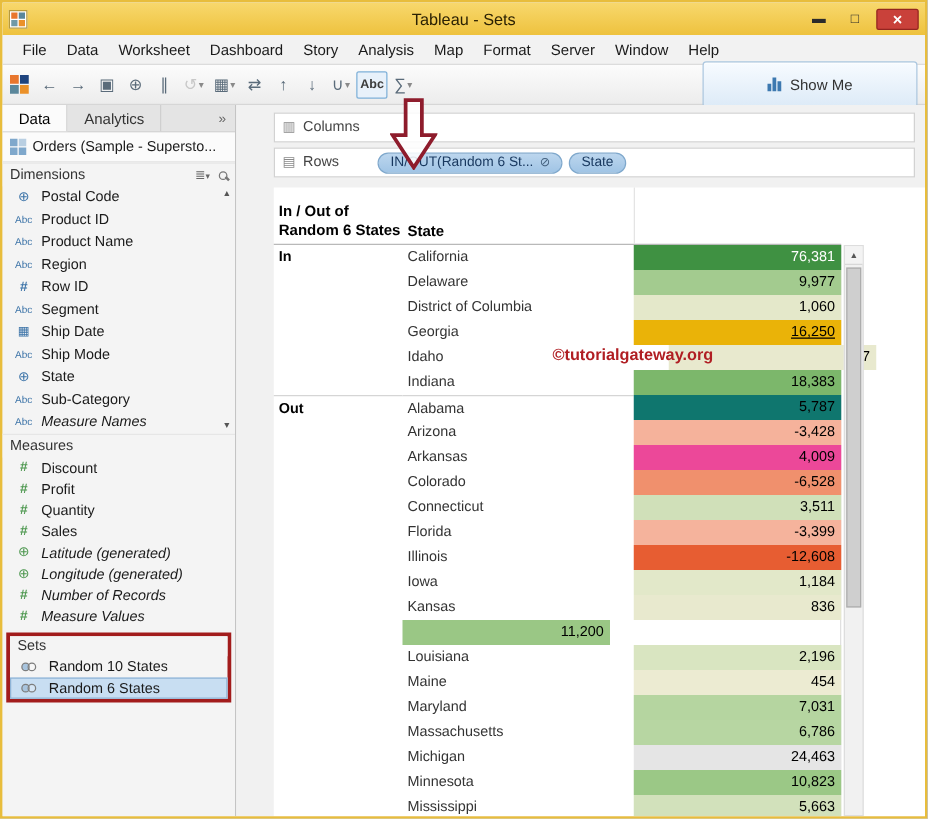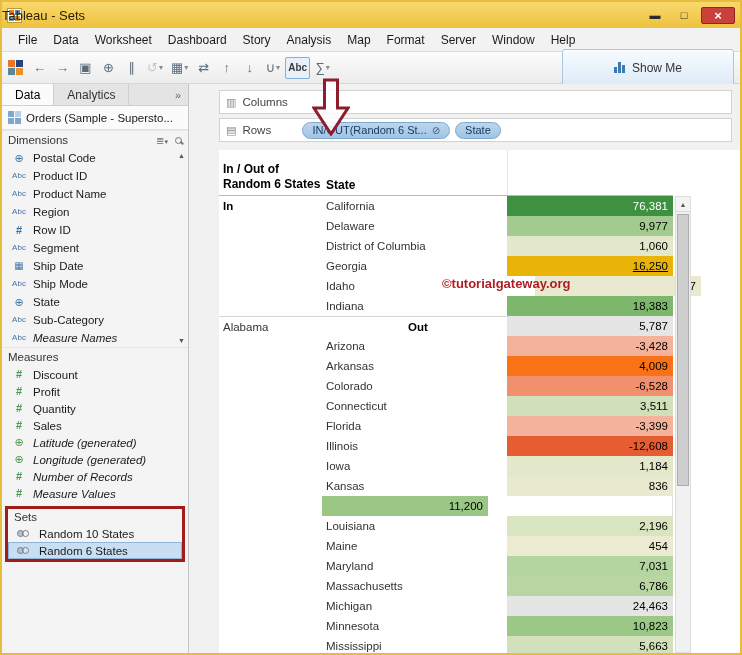--- a/index.html
+++ b/index.html
@@ -11,21 +11,21 @@
   
   .titlebar{height:26px;background:linear-gradient(#F8D86D,#EEC23E);display:flex;align-items:center;
     padding:0 5px;position:relative;}
   .app-icon{width:15px;height:15px;background:#fff;border:1px solid #b89a3a;display:grid;
     grid-template-columns:1fr 1fr;grid-template-rows:1fr 1fr;gap:1px;padding:1px;}
   .app-icon i{display:block;}
   .app-icon i:nth-child(1){background:#E8762D;}
   .app-icon i:nth-child(2){background:#5B879B;}
   .app-icon i:nth-child(3){background:#7099A6;}
   .app-icon i:nth-child(4){background:#EB9129;}
-  .title{position:absolute;left:0;right:0;font-size:13px;color:#2b2103;}
+  .title{position:absolute;left:0;right:0;text-align:center;font-size:13px;color:#2b2103;}
   .win-controls{margin-left:auto;display:flex;gap:5px;align-items:center;z-index:2;}
   .wc{width:24px;height:17px;display:flex;align-items:center;justify-content:center;
     font-size:11px;color:#2b2b2b;background:transparent;border:none;padding:0;}
   .wc.close{background:#C9413A;color:#fff;width:34px;border:1px solid #93251f;border-radius:2px;font-size:13px;font-weight:bold;}
 
   
   .menubar{height:24px;background:#F2F2F2;border-bottom:1px solid #DCDCDC;display:flex;align-items:center;padding-left:8px;}
   .menu-item{padding:3px 8px;font-size:12px;color:#1a1a1a;cursor:default;}
 
   
@@ -414,33 +414,33 @@
               <div class="tc tc-inout"></div>
               <div class="tc tc-state">Idaho</div>
               <div class="tc tc-val" style="background: rgb(232, 233, 206); margin-left: 28px;">827</div>
             </div>
             <div class="trow">
               <div class="tc tc-inout"></div>
               <div class="tc tc-state">Indiana</div>
               <div class="tc tc-val" style="background: rgb(124, 183, 107);">18,383</div>
             </div>
             <div class="trow group-start">
+              <div class="tc tc-inout">Out</div>
               <div class="tc tc-state">Alabama</div>
-              <div class="tc tc-inout">Out</div>
-              <div class="tc tc-val" style="background: #e5e5e5;">5,787</div>
+              <div class="tc tc-val" style="background: #0f766e;">5,787</div>
             </div>
             <div class="trow">
               <div class="tc tc-inout"></div>
               <div class="tc tc-state">Arizona</div>
               <div class="tc tc-val" style="background: rgb(245, 178, 155);">-3,428</div>
             </div>
             <div class="trow">
               <div class="tc tc-inout"></div>
               <div class="tc tc-state">Arkansas</div>
-              <div class="tc tc-val" style="background: #f97316;">4,009</div>
+              <div class="tc tc-val" style="background: #ec4899;">4,009</div>
             </div>
             <div class="trow">
               <div class="tc tc-inout"></div>
               <div class="tc tc-state">Colorado</div>
               <div class="tc tc-val" style="background: rgb(240, 144, 109);">-6,528</div>
             </div>
             <div class="trow">
               <div class="tc tc-inout"></div>
               <div class="tc tc-state">Connecticut</div>
               <div class="tc tc-val" style="background: rgb(208, 224, 185);">3,511</div>

